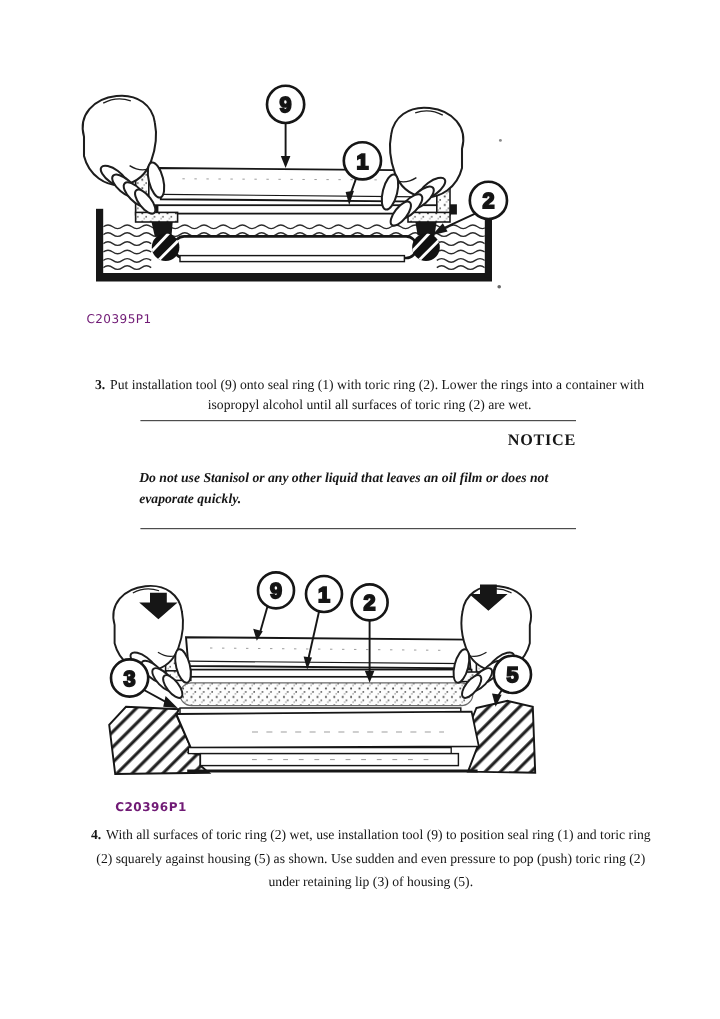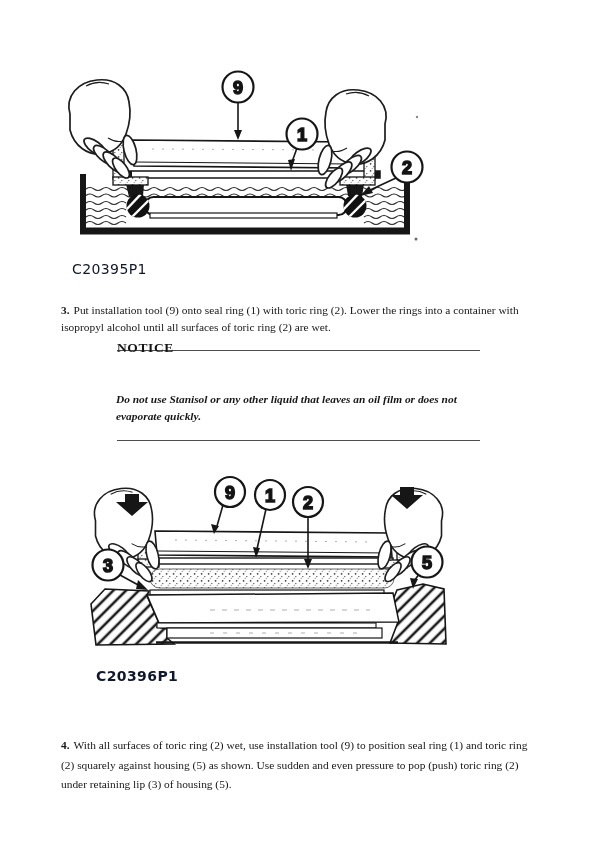--- a/index.html
+++ b/index.html
@@ -5,35 +5,35 @@
   html,body{margin:0;padding:0;}
   body{
     width:600px;height:849px;background:#ffffff;position:relative;overflow:hidden;
     font-family:"Liberation Serif",serif;color:#161616;
   }
   .page{position:absolute;inset:0;}
   .fig{position:absolute;}
   #fig1{left:40px;top:50px;width:440px;height:230px;}
   #fig2{left:60px;top:460px;width:440px;height:210px;}
   .caption{
-    position:absolute;font-family:"DejaVu Sans",sans-serif;font-size:14px;
-    letter-spacing:.4px;color:#0f172a;
+    position:absolute;font-family:"DejaVu Sans",sans-serif;font-size:10px;
+    letter-spacing:.4px;color:#701a75;
   }
   #cap1{left:72px;top:261px;}
   #cap2{left:96px;top:668px;font-weight:bold;}
-  .step{position:absolute;font-size:11.4px;line-height:16.5px;margin:4px;text-align:left;}
+  .step{position:absolute;font-size:11.4px;line-height:16.5px;margin:15px;text-align:center;}
   #step3{left:57px;top:298px;width:472px;}
-  #step4{left:57px;top:732px;width:474px;line-height:19.5px;}
+  #step4{left:57px;top:672px;width:474px;line-height:19.5px;}
   .step b{margin-right:4px;}
   .rule{position:absolute;left:117px;width:363px;border-top:1.5px solid #4d4d4d;height:0;}
   #rule-top{top:350px;}
   #rule-bottom{top:440px;}
   #notice-title{
-    position:absolute;left:117px;top:340px;width:363px;margin:0;
-    text-align:left;font-size:13.5px;font-weight:bold;letter-spacing:.6px;
+    position:absolute;left:117px;top:359px;width:363px;margin:0;
+    text-align:right;font-size:13.5px;font-weight:bold;letter-spacing:.6px;
   }
   #notice-body{
     position:absolute;left:116px;top:391px;width:358px;margin:0;
     font-size:11.4px;font-weight:bold;line-height:17px;font-style:italic;
   }
   svg text.cnum{
     font-family:"Liberation Sans",sans-serif;font-size:18px;font-weight:bold;fill:#111;
     text-anchor:middle;
   }
   .ink{stroke:#161616;}

